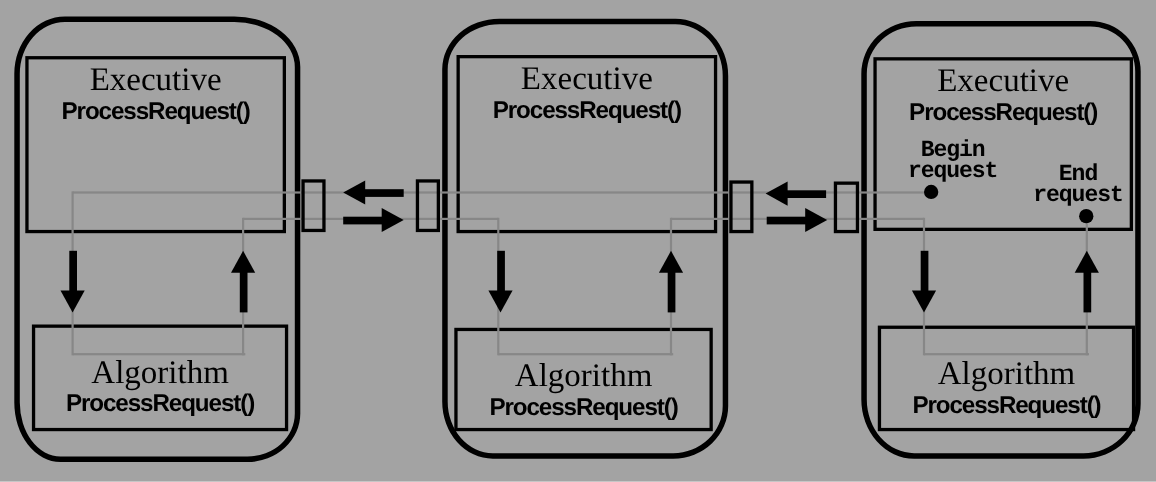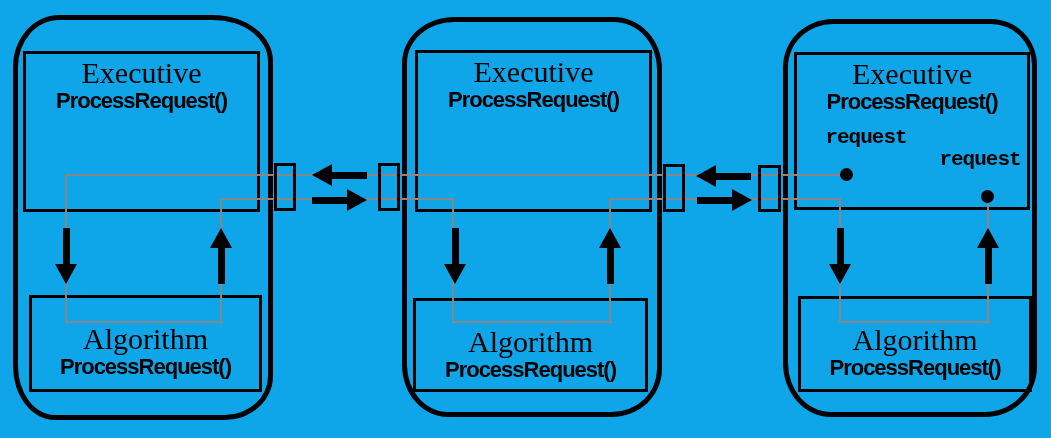--- a/index.html
+++ b/index.html
@@ -1,19 +1,19 @@
 <!DOCTYPE html>
 <html><head>
 <meta charset="utf-8">
 <style>
   * { margin:0; padding:0; box-sizing:border-box; }
   html,body { background:#ffffff; }
   .stage {
     position:relative; width:1051px; height:438px;
-    background:#0ea5e9; overflow:hidden;
+    background:#a3a3a3; overflow:hidden;
     font-family:"Liberation Sans", sans-serif; color:#000;
   }
   
   .panel {
     position:absolute; border:5px solid #000; background:transparent; z-index:2;
   }
   .panel.p1 { left:13px; top:15px; width:260px; height:405px;
               border-radius:46px 60px 48px 42px / 52px 46px 44px 54px; }
   .panel.p2 { left:402px; top:17px; width:260px; height:400px;
               border-radius:52px 48px 50px 46px / 46px 52px 48px 52px; }
@@ -138,24 +138,26 @@
     <div class="panel p3"></div>
     <div class="ibox ebox" style="left:794px; top:52px; width:236px; height:158px;">
       <div class="title-serif">Executive</div>
       <div class="method-mono">ProcessRequest()</div>
     </div>
     <div class="ibox abox" style="left:798px; top:296px; width:234px; height:96px;">
       <div class="title-serif">Algorithm</div>
       <div class="method-mono">ProcessRequest()</div>
     </div>
     <div class="note" style="left:796px; top:128px;">
+      <div>Begin</div>
       <div>request</div>
     </div>
     <div class="dot" style="left:840px; top:168px;"></div>
     <div class="note" style="left:910px; top:150px;">
+      <div>End</div>
       <div>request</div>
     </div>
     <div class="dot" style="left:981px; top:190px;"></div>
     <div class="va" style="left:829px; top:228px;">
       <div class="shaft-v sv-down"></div>
       <div class="tri tri-down"></div>
     </div>
     <div class="va" style="left:977px; top:228px;">
       <div class="tri tri-up"></div>
       <div class="shaft-v sv-up"></div>

